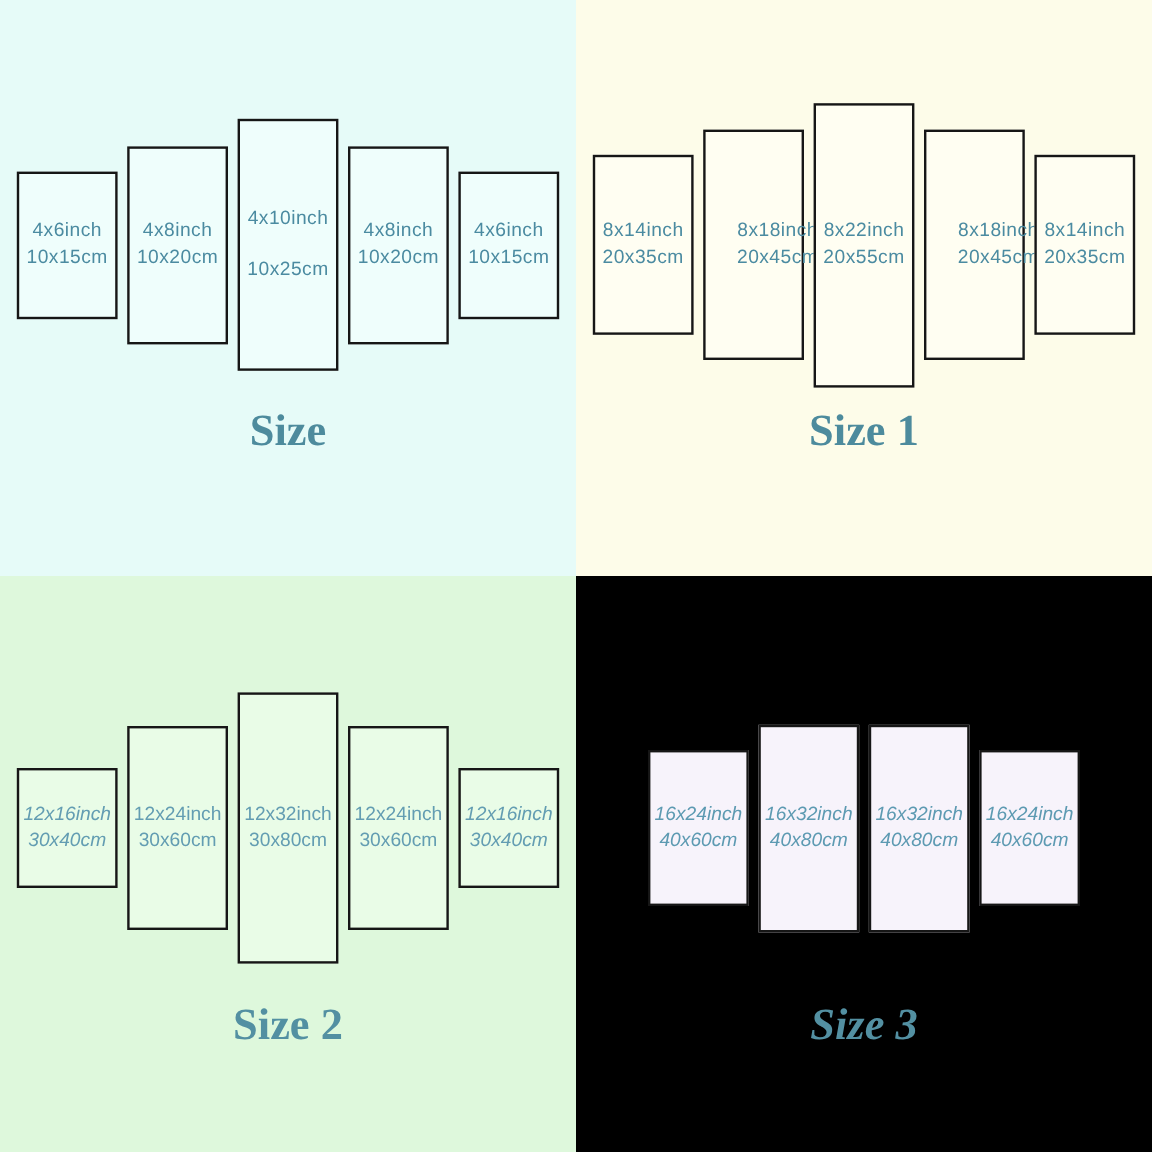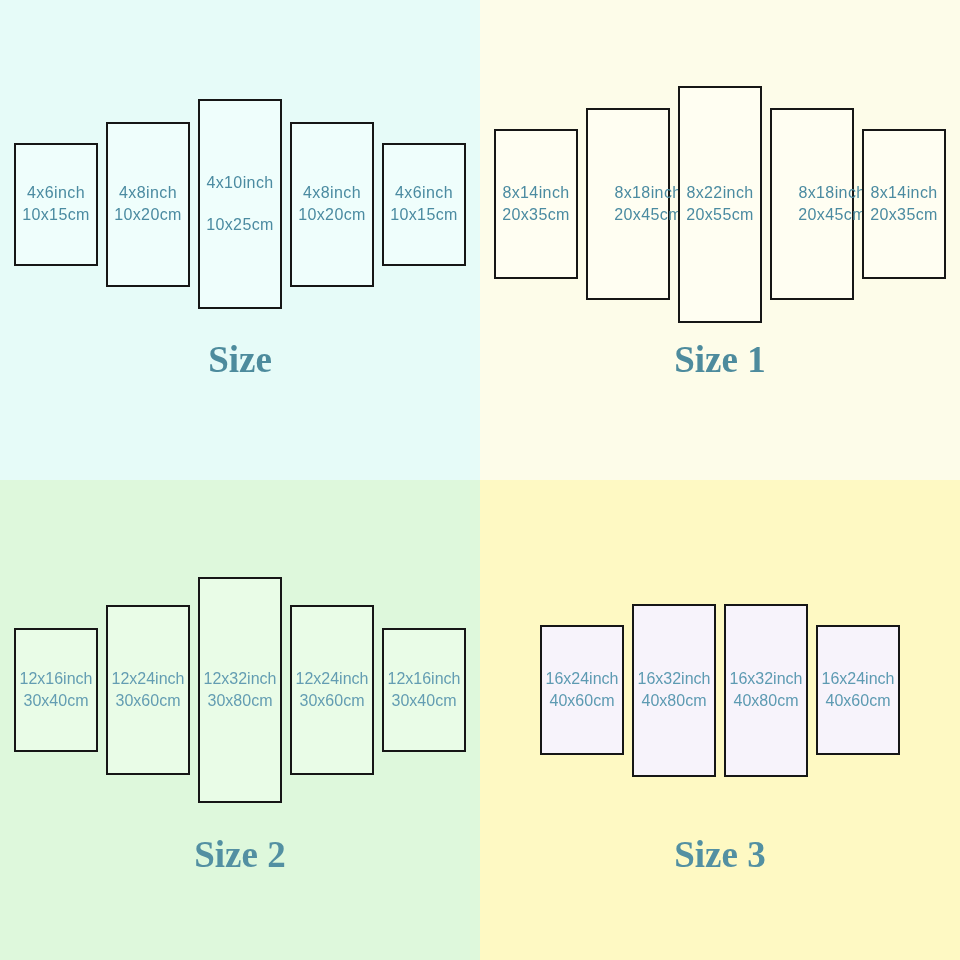--- a/index.html
+++ b/index.html
@@ -44,21 +44,21 @@
     background: var(--panel-fill, rgba(255,255,255,0.35));
     display: flex;
     flex-direction: column;
     justify-content: center;
     align-items: center;
     flex: 0 0 84px;
   }
   
   .q0 .h-sm { height: 123px; } .q0 .h-md { height: 165px; } .q0 .h-lg { height: 210px; gap: 20px; }
   .q1 .h-sm { height: 150px; } .q1 .h-md { height: 192px; padding-left: 40px; } .q1 .h-lg { height: 237px; }
-  .q2 .h-sm { height: 124px; } .q2 .h-md { height: 170px; } .q2 .h-lg { height: 226px; }
+  .q2 .h-sm { height: 100px; font-style: italic; } .q2 .h-md { height: 170px; } .q2 .h-lg { height: 226px; }
   .q3 .h-sm { height: 130px; } .q3 .h-md { height: 173px; } .q3 .h-lg { height: 216px; }
 
   .label {
     font-size: 16px;
     line-height: 22px;
     text-align: center;
     white-space: nowrap;
     color: var(--label-color, #4e8ba0);
   }
   .q-top .label { letter-spacing: 0.4px; }
@@ -153,21 +153,21 @@
         <div class="label">30x60cm</div>
       </div>
       <div class="panel h-sm">
         <div class="label">12x16inch</div>
         <div class="label">30x40cm</div>
       </div>
     </div>
     <div class="title">Size 2</div>
   </section>
 
-  <section class="quadrant q3 q-bottom" style="background: #fef9c3; --panel-fill: #f7f3fb; --label-color: #5d9ab2; --title-color: #5390a2;">
+  <section class="quadrant q3 q-bottom" style="background: #000000; font-style: italic; --panel-fill: #f7f3fb; --label-color: #5d9ab2; --title-color: #5390a2;">
     <div class="panel-row">
       <div class="panel h-sm">
         <div class="label">16x24inch</div>
         <div class="label">40x60cm</div>
       </div>
       <div class="panel h-md">
         <div class="label">16x32inch</div>
         <div class="label">40x80cm</div>
       </div>
       <div class="panel h-md">

